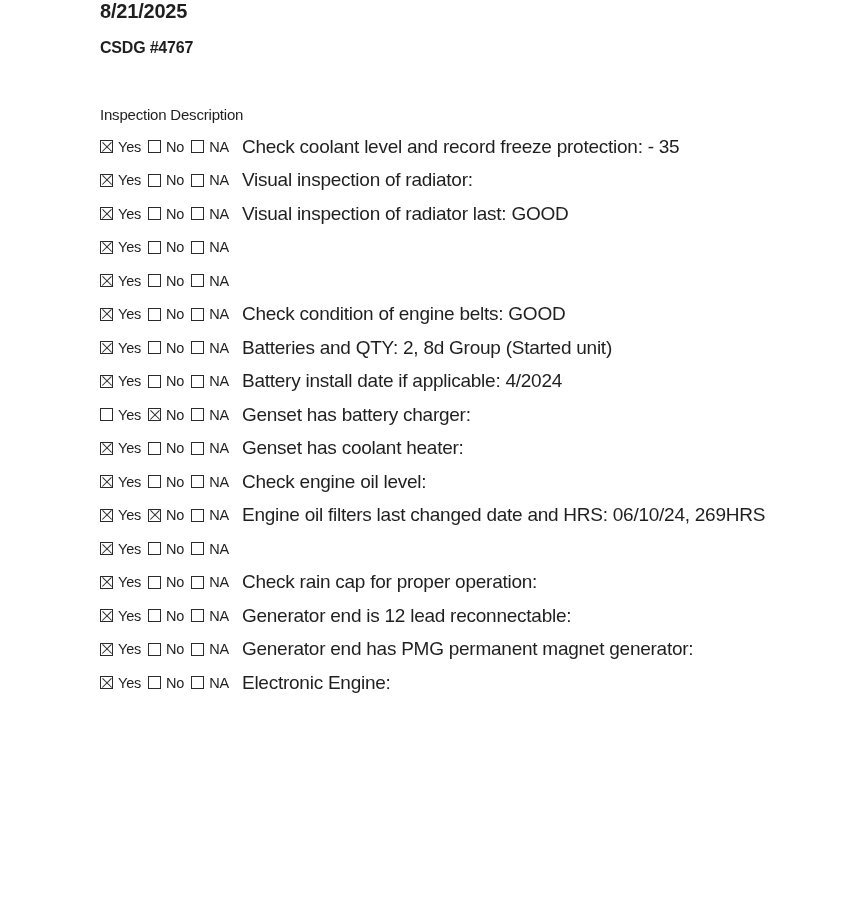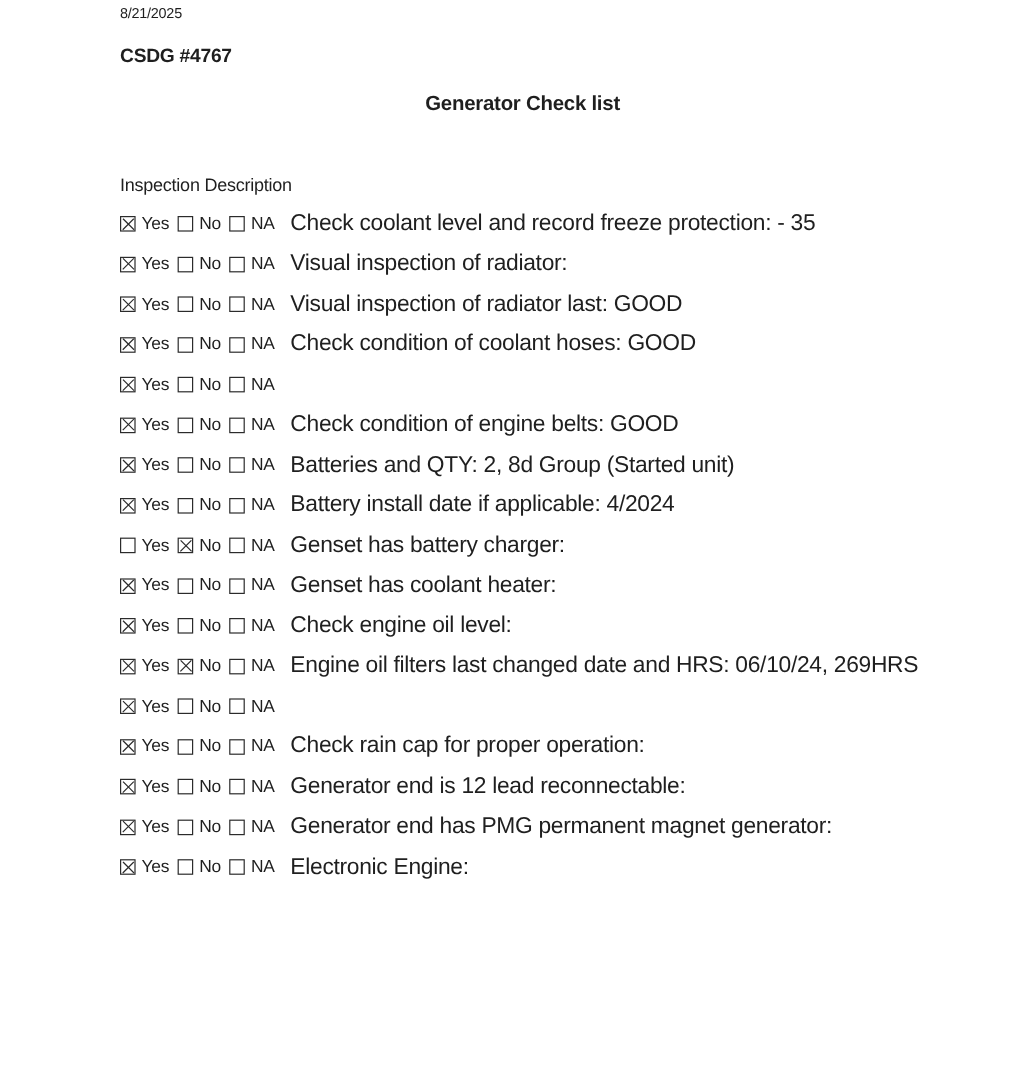--- a/index.html
+++ b/index.html
@@ -16,22 +16,22 @@
     color: #1f1f1f;
     overflow: hidden;
   }
   .content {
     padding-left: 100px;
     padding-right: 90px;
   }
   .doc-date {
     margin: 0;
     padding-top: 2px;
-    font-size: 12px;
-    font-weight: normal;
+    font-size: 20px;
+    font-weight: bold;
     line-height: 19px;
     letter-spacing: -0.2px;
   }
   .doc-unit {
     margin: 0;
     margin-top: 17px;
     font-size: 16px;
     font-weight: bold;
     line-height: 19px;
     letter-spacing: -0.2px;
@@ -103,21 +103,20 @@
     letter-spacing: -0.25px;
   }
 </style>
 </head>
 <body>
 
 <div class="page">
   <div class="content">
     <p class="doc-date">8/21/2025</p>
     <p class="doc-unit">CSDG #4767</p>
-    <h1 class="doc-title">Generator Check list</h1>
     <p class="section-header">Inspection Description</p>
     <div class="rows" id="rows-container">
   <div class="row">
     <span class="cb-group">
       <span class="cb checked"></span>
       <span class="cb-label">Yes</span>
       <span class="cb"></span>
       <span class="cb-label">No</span>
       <span class="cb"></span>
       <span class="cb-label last">NA</span>
@@ -151,21 +150,20 @@
 
   <div class="row">
     <span class="cb-group">
       <span class="cb checked"></span>
       <span class="cb-label">Yes</span>
       <span class="cb"></span>
       <span class="cb-label">No</span>
       <span class="cb"></span>
       <span class="cb-label last">NA</span>
     </span>
-    <span class="desc">Check condition of coolant hoses: GOOD</span>
   </div>
 
   <div class="row">
     <span class="cb-group">
       <span class="cb checked"></span>
       <span class="cb-label">Yes</span>
       <span class="cb"></span>
       <span class="cb-label">No</span>
       <span class="cb"></span>
       <span class="cb-label last">NA</span>

